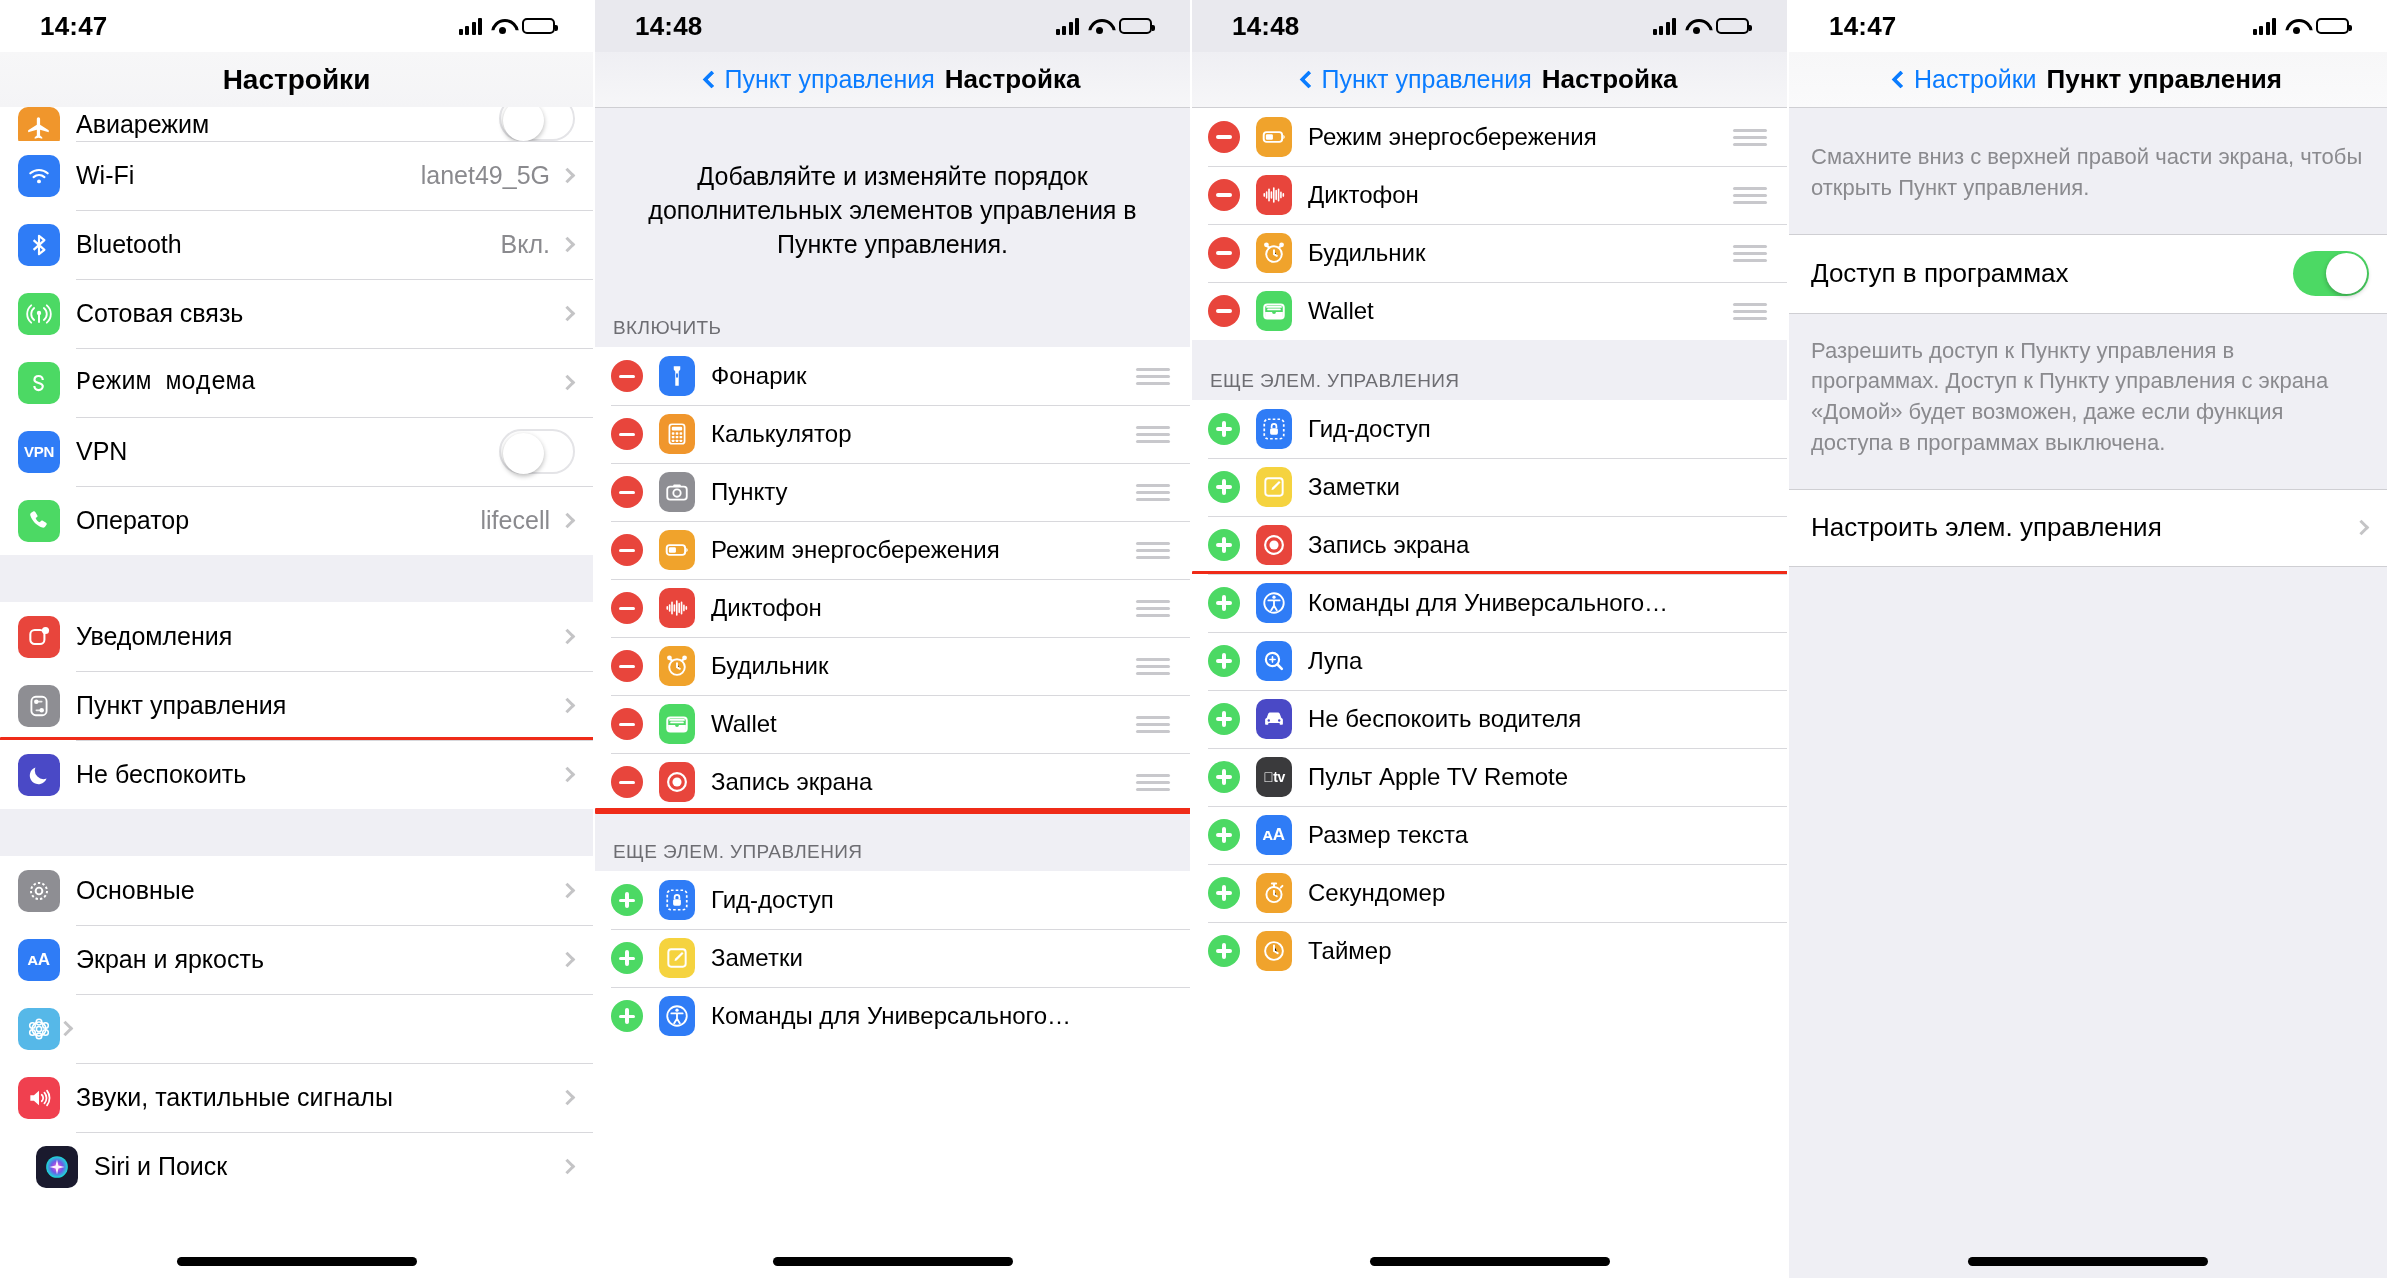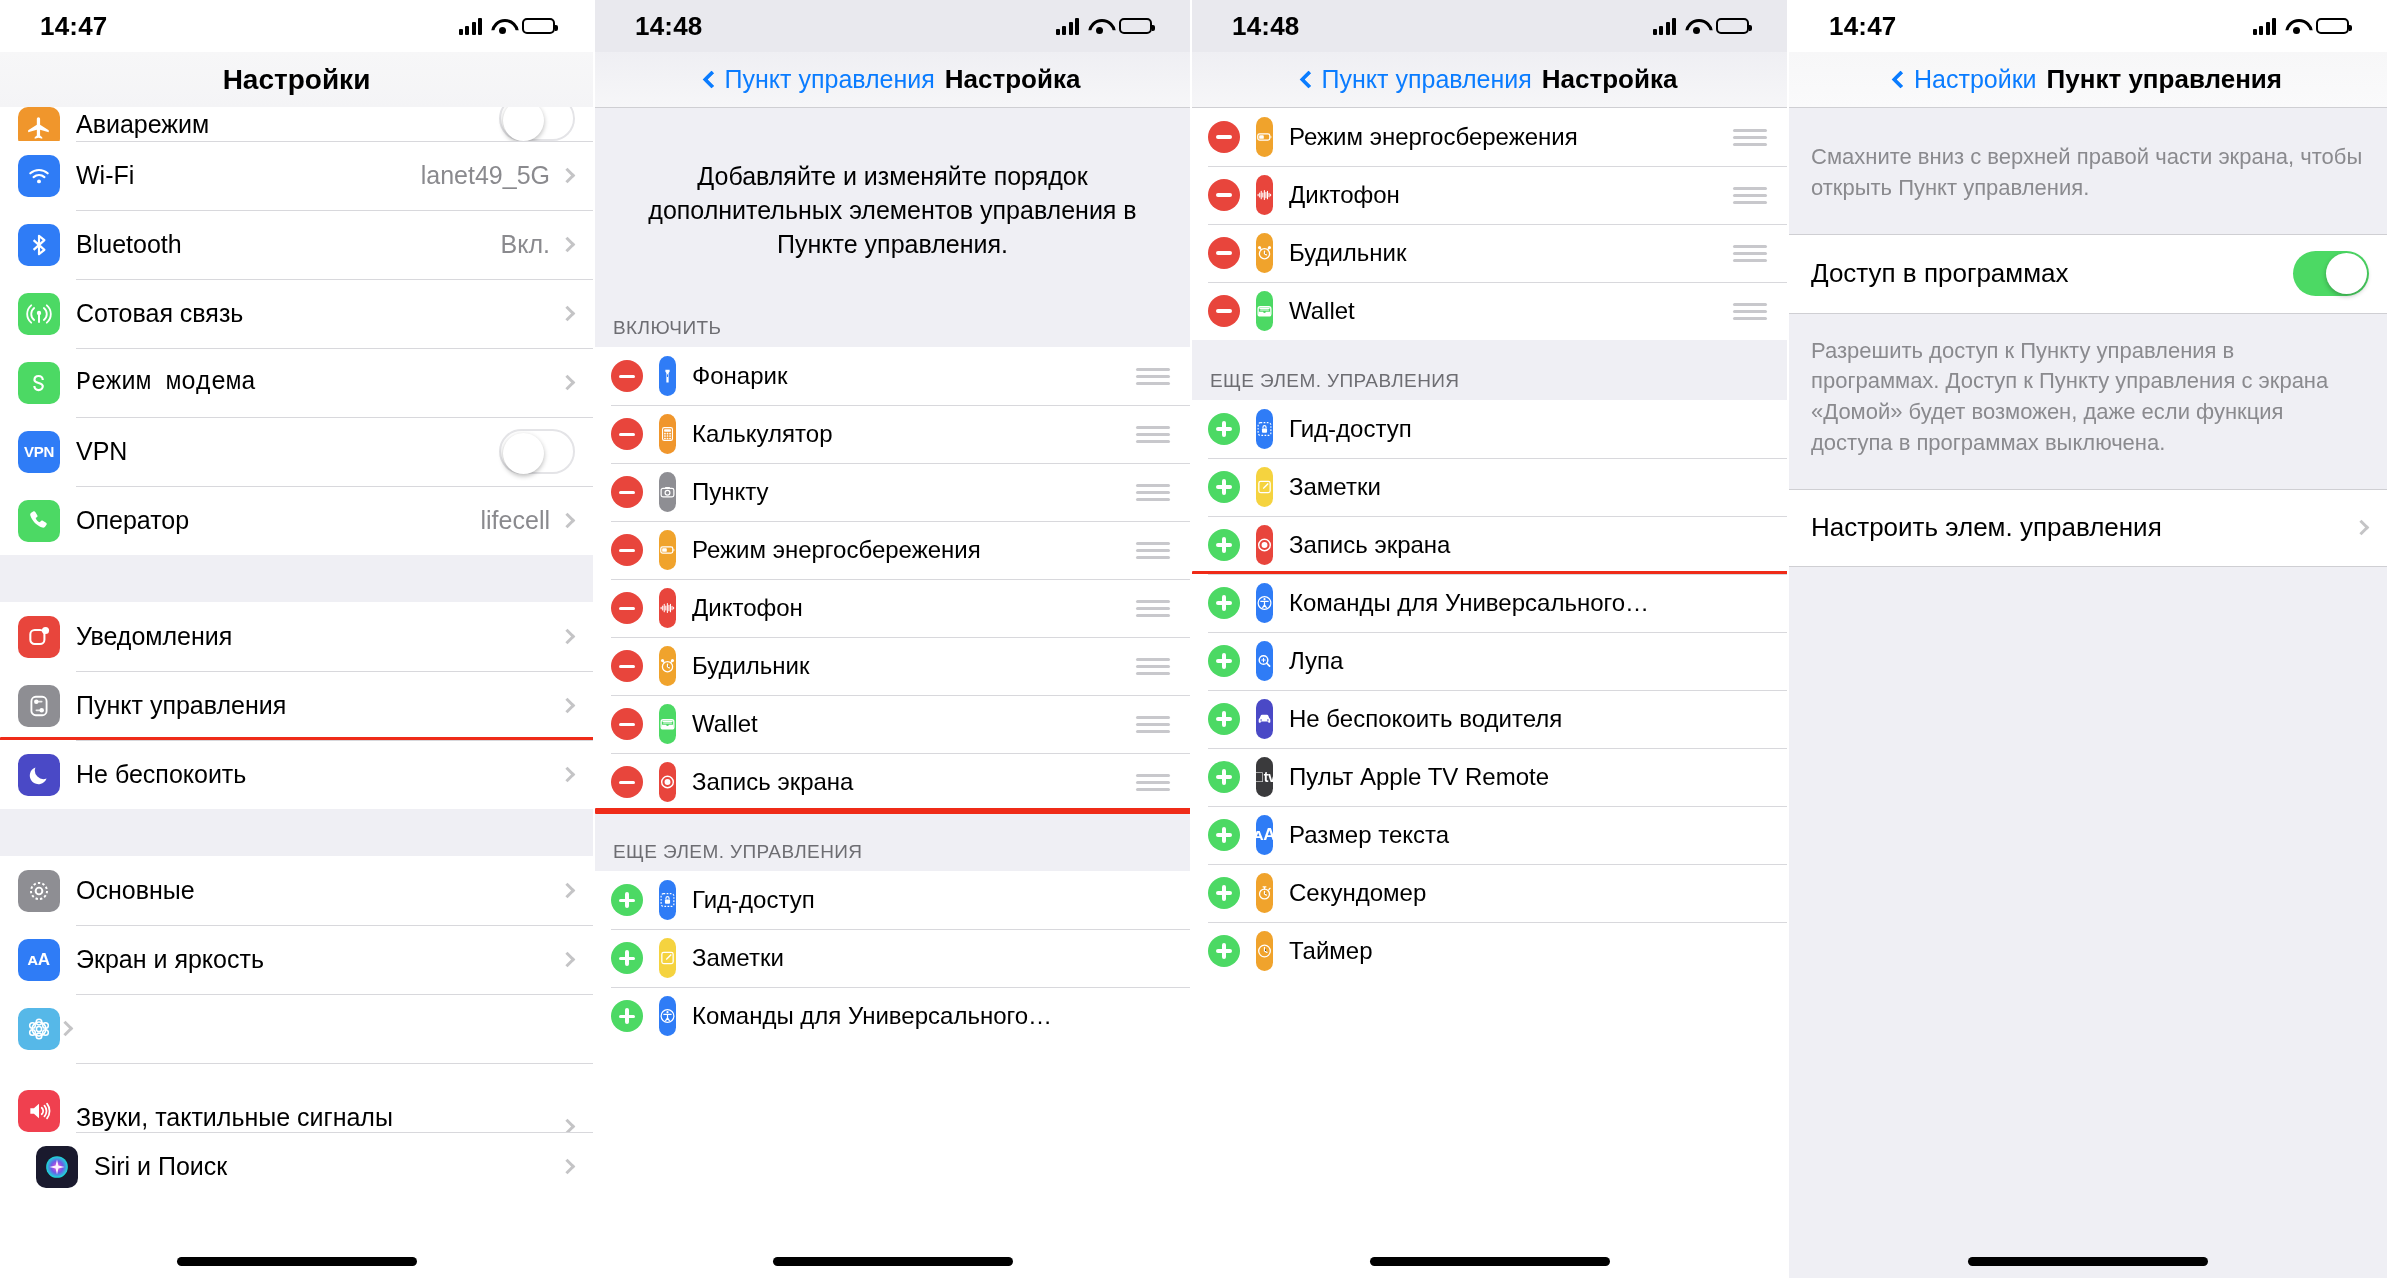--- a/index.html
+++ b/index.html
@@ -79,21 +79,21 @@
   .erow + .erow::before { content:""; position:absolute; left:16px; right:0; top:0;
     height:1px; background:#d8d8dc; }
   .badge { width:32px; height:32px; border-radius:50%; flex:none; display:flex;
     align-items:center; justify-content:center; color:#fff; }
   .badge.minus { background:#e8453c; }
   .badge.plus  { background:#4cd964; }
   .badge .bar { width:16px; height:3.2px; background:#fff; border-radius:2px;
     position:absolute; }
   .badge .barv { width:3.2px; height:16px; background:#fff; border-radius:2px;
     position:absolute; }
-  .erow .app-ico { margin-left:16px; width:17px; height:40px; }
+  .erow .app-ico { margin-left:16px; width:36px; height:40px; }
   .erow .e-lbl { font-size:24px; color:#000; margin-left:16px; flex:1;
                  white-space:nowrap; overflow:hidden; }
   .grip { margin-right:20px; flex:none; display:flex; flex-direction:column; gap:4px; }
   .grip i { width:34px; height:3px; background:#c8c8cc; border-radius:2px; display:block; }
 
   .desc { background:#efeff4; color:#000; text-align:center; font-size:25px;
           line-height:1.35; padding:52px 52px 48px; }
   .desc2 { background:#efeff4; color:#8a8a8e; font-size:22px; line-height:1.4;
            padding:26px 22px 28px; }
 
@@ -256,21 +256,21 @@
               <circle cx="12" cy="5.6" r="2.6" fill="none" stroke="#fff" stroke-width="1.4"></circle>
               <circle cx="12" cy="18.4" r="2.6" fill="none" stroke="#fff" stroke-width="1.4"></circle>
               <circle cx="6" cy="8.8" r="2.6" fill="none" stroke="#fff" stroke-width="1.4"></circle>
               <circle cx="18" cy="8.8" r="2.6" fill="none" stroke="#fff" stroke-width="1.4"></circle>
               <circle cx="6" cy="15.2" r="2.6" fill="none" stroke="#fff" stroke-width="1.4"></circle>
               <circle cx="18" cy="15.2" r="2.6" fill="none" stroke="#fff" stroke-width="1.4"></circle>
             </svg>
           </span>
           <span class="chev-r"></span>
         </div>
-        <div class="row" style="height: 69px; align-items: flex-end;">
+        <div class="row" style="height: 69px;">
           <span class="app-ico" style="background: rgb(240, 64, 79);">
             <svg viewBox="0 0 24 24" width="26" height="26">
               <path fill="#fff" d="M4 9.5h3.3L12 5.4v13.2L7.3 14.5H4z"></path>
               <path fill="none" stroke="#fff" stroke-width="1.6" stroke-linecap="round" d="M14.5 9a4 4 0 010 6M17 7a7.5 7.5 0 010 10M19.4 5.2a11 11 0 010 13.6"></path>
             </svg>
           </span>
           <span class="row-lbl">Звуки, тактильные сигналы</span>
           <span class="chev-r"></span>
         </div>
         <div class="row" style="height: 69px; padding-left: 36px;">

